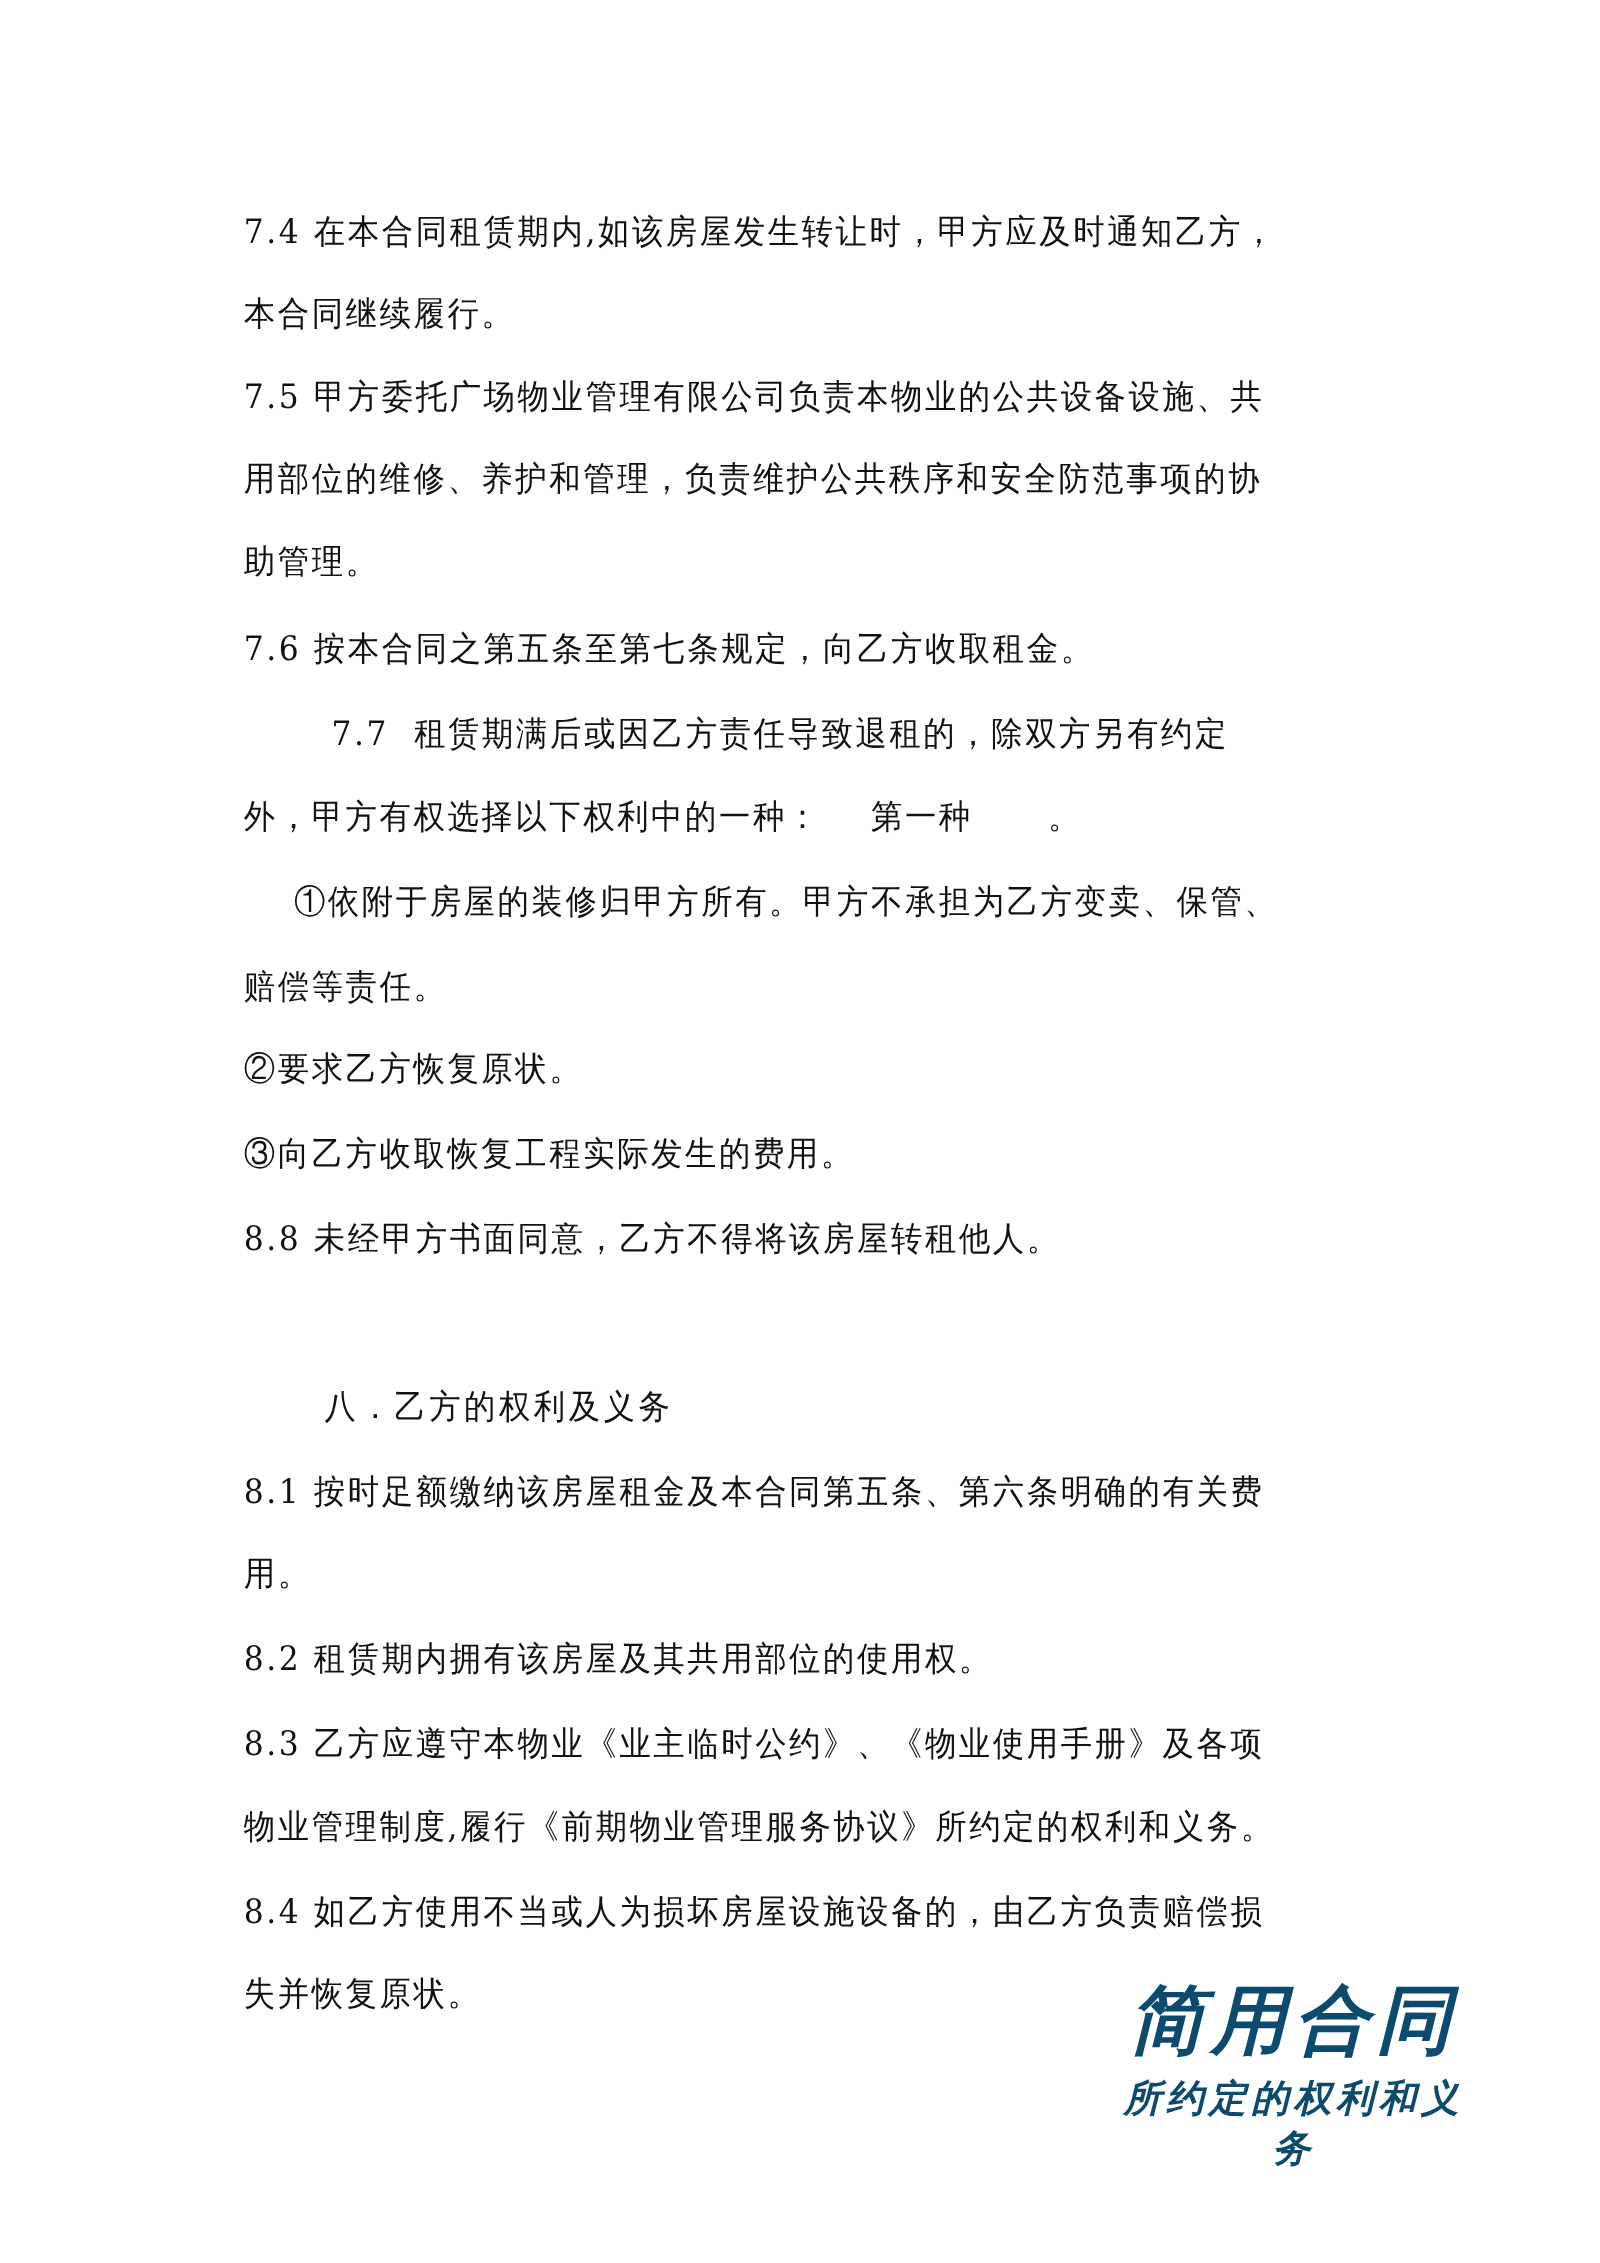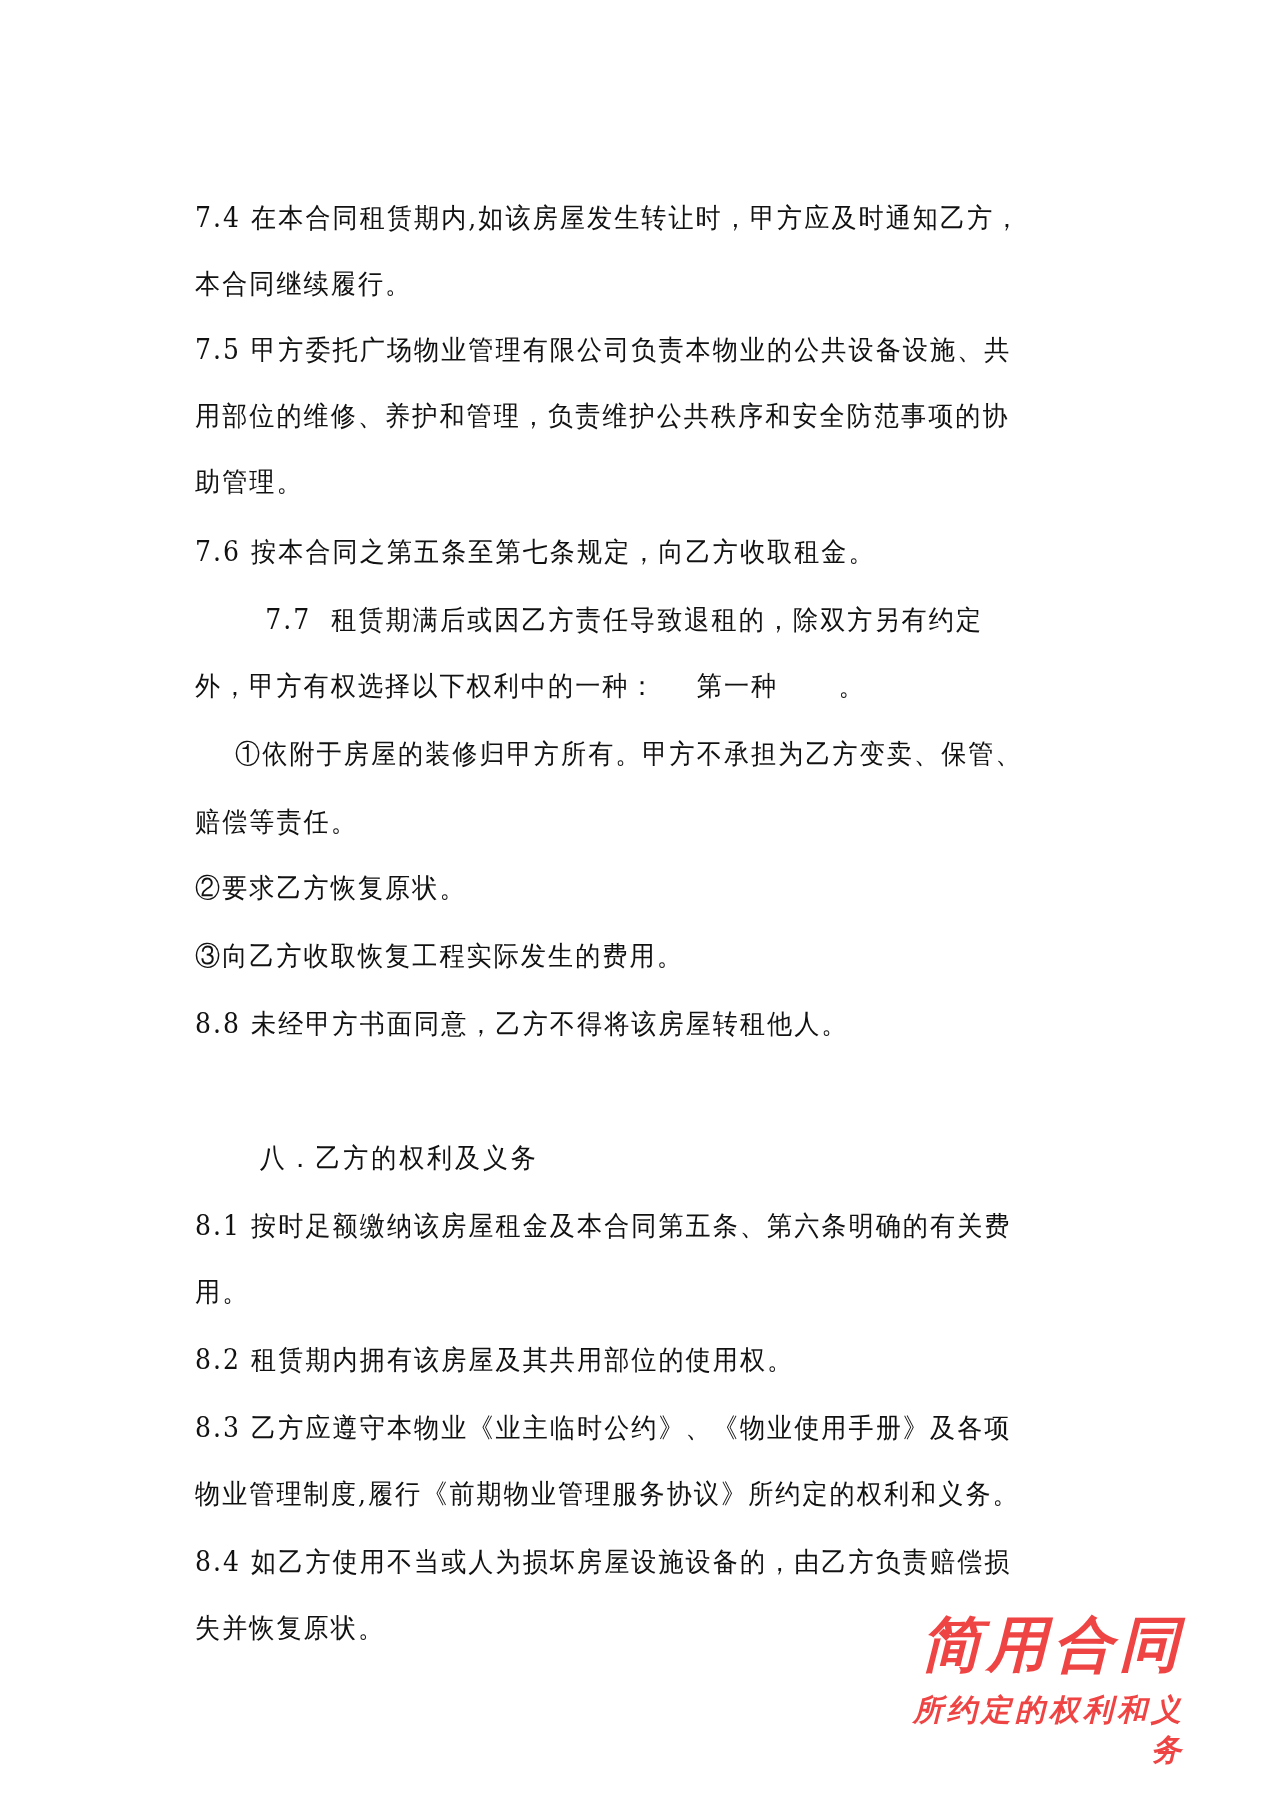--- a/index.html
+++ b/index.html
@@ -13,43 +13,42 @@
       position: relative;
       overflow: hidden;
       font-family: "DejaVu Serif", "Liberation Serif", serif;
       color: #111111;
     }
     .page {
       position: absolute;
       left: 0; top: 0;
       width: 1280px;
       height: 1582px;
-      margin-top: 32px;
     }
     .line {
       position: absolute;
       left: 195px;
       font-size: 27px;
       line-height: 40px;
       white-space: pre;
       letter-spacing: 2.2px;
       transform: scaleX(0.93);
       transform-origin: left center;
     }
     .heading {
       letter-spacing: 3px;
     }
     .watermark {
       position: absolute;
       left: 885px;
       top: 1582px;
       width: 300px;
-      text-align: right;
-      font-family: Liberation Mono, monospace;
-      color: #ef4444;
+      text-align: center;
+      font-family: Liberation Serif, serif;
+      color: #0c4a6e;
       pointer-events: none;
       user-select: none;
     }
     .wm-title {
       font-size: 60px;
       font-weight: bold;
       font-style: italic;
       letter-spacing: 6px;
       line-height: 70px;
     }

